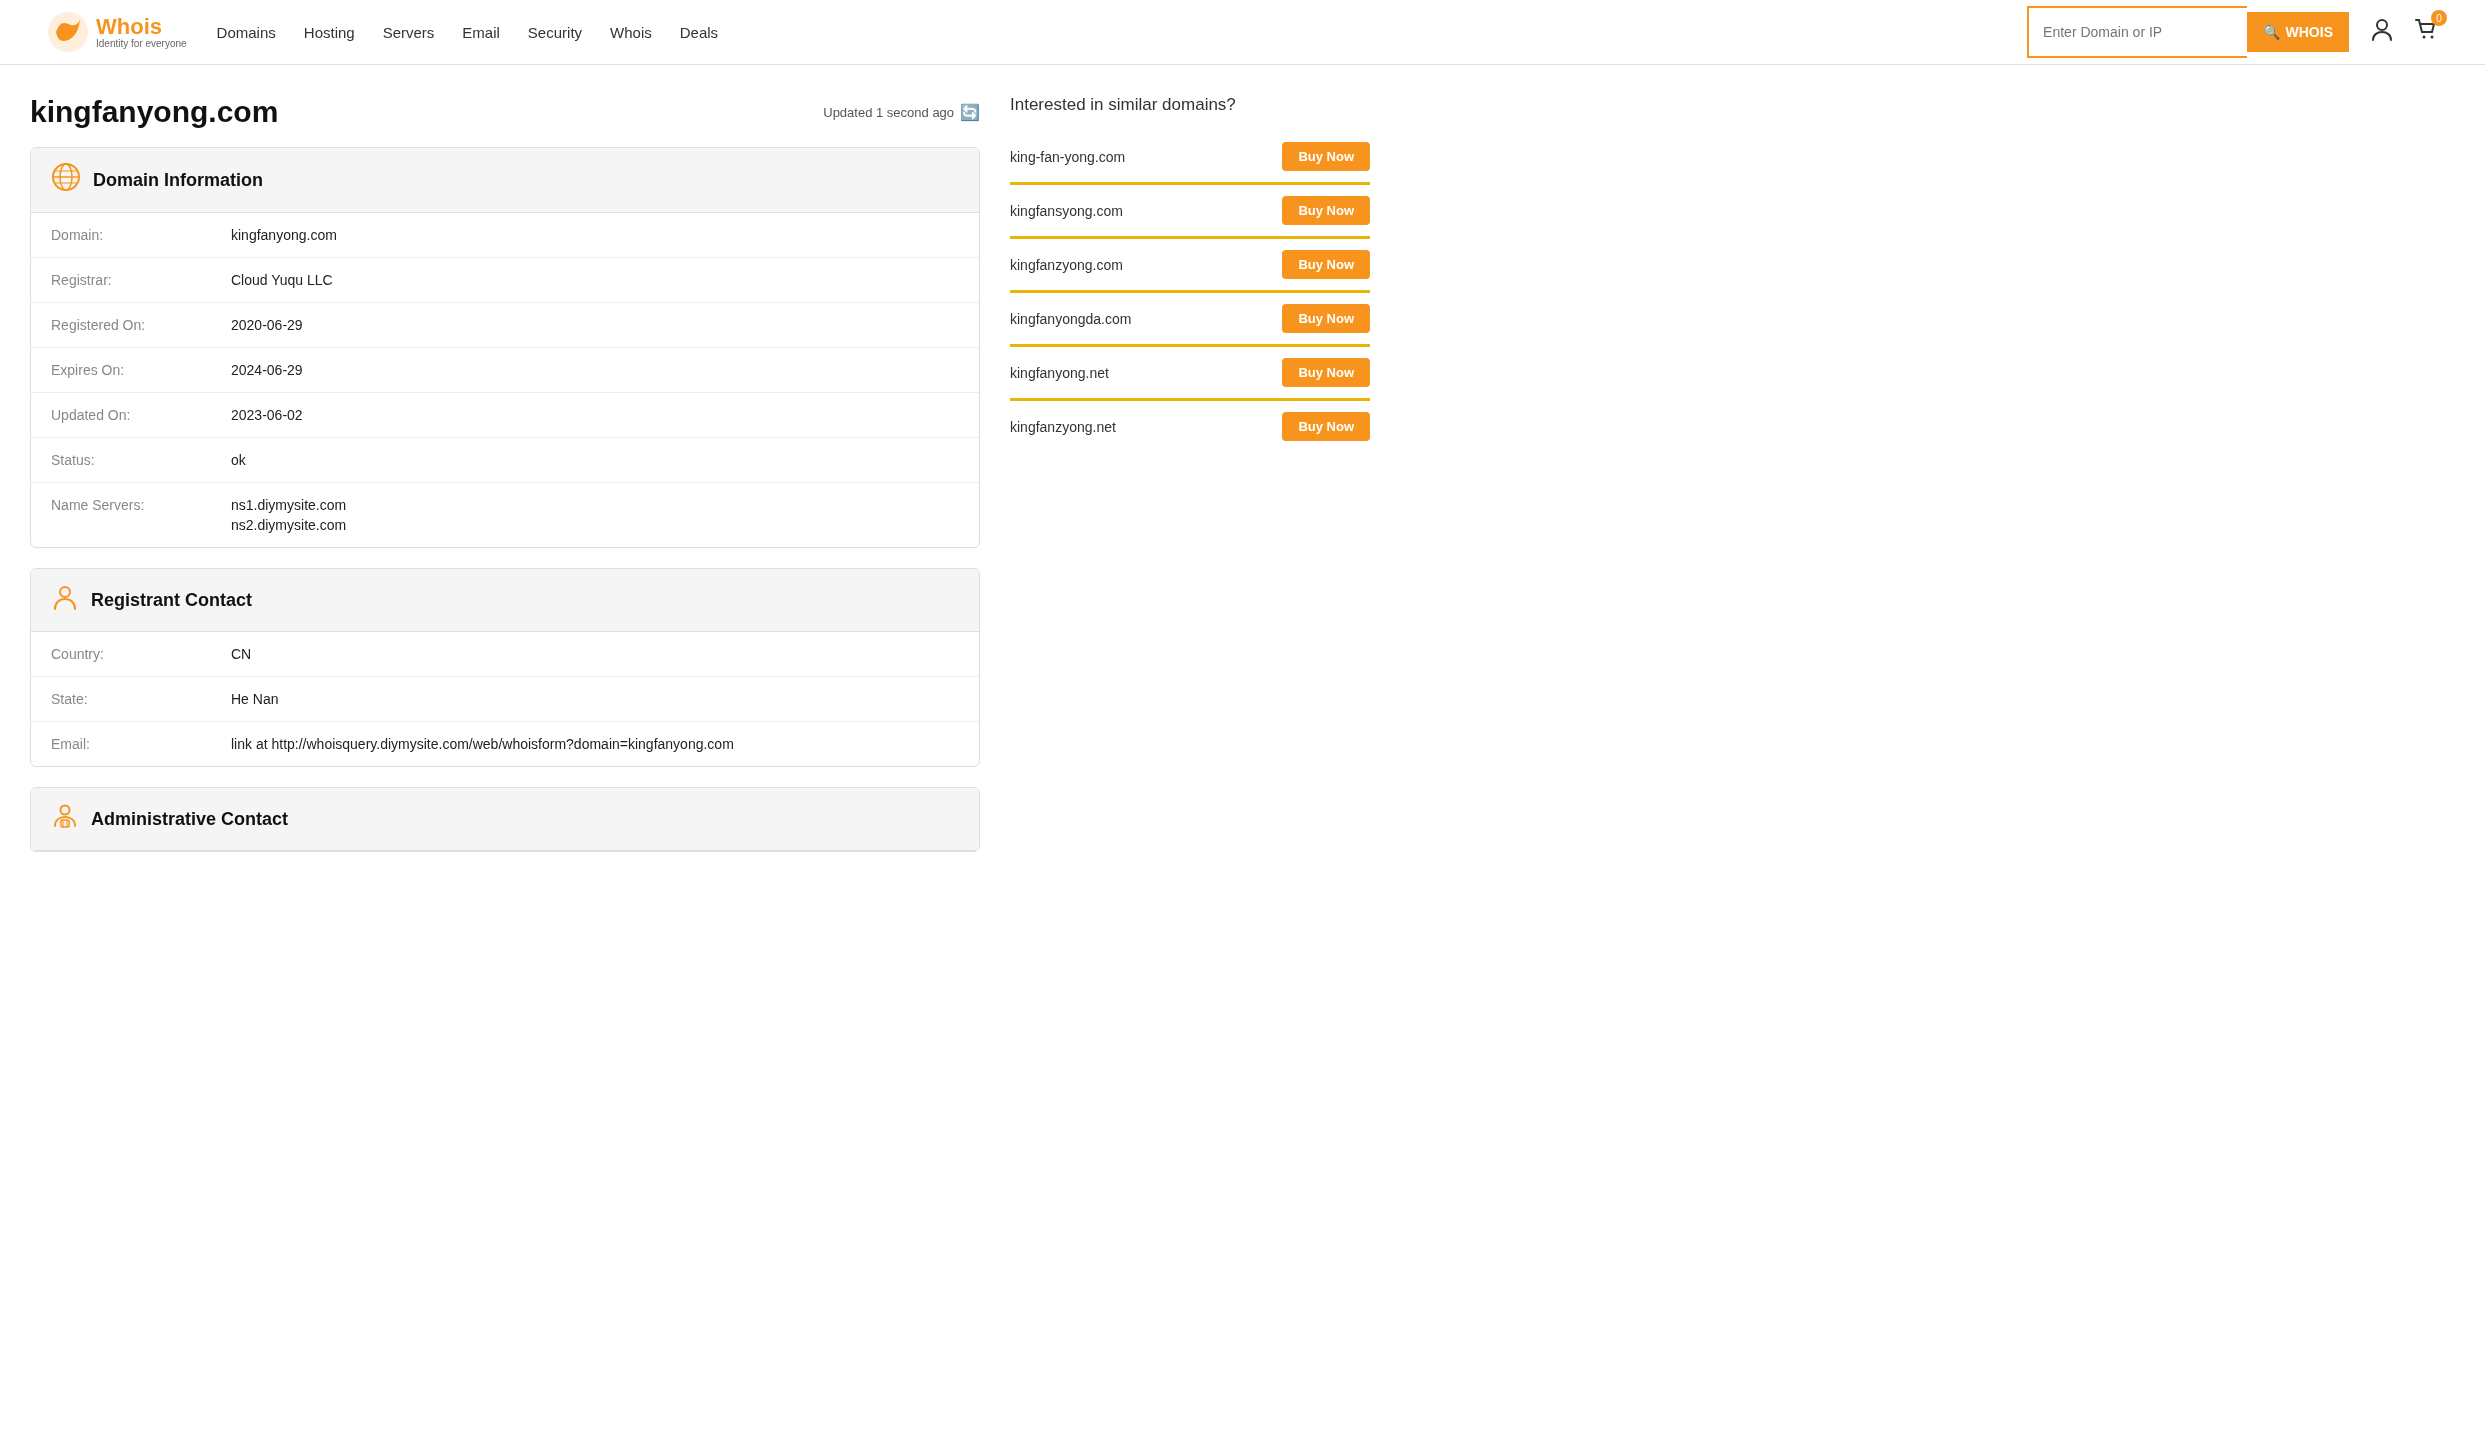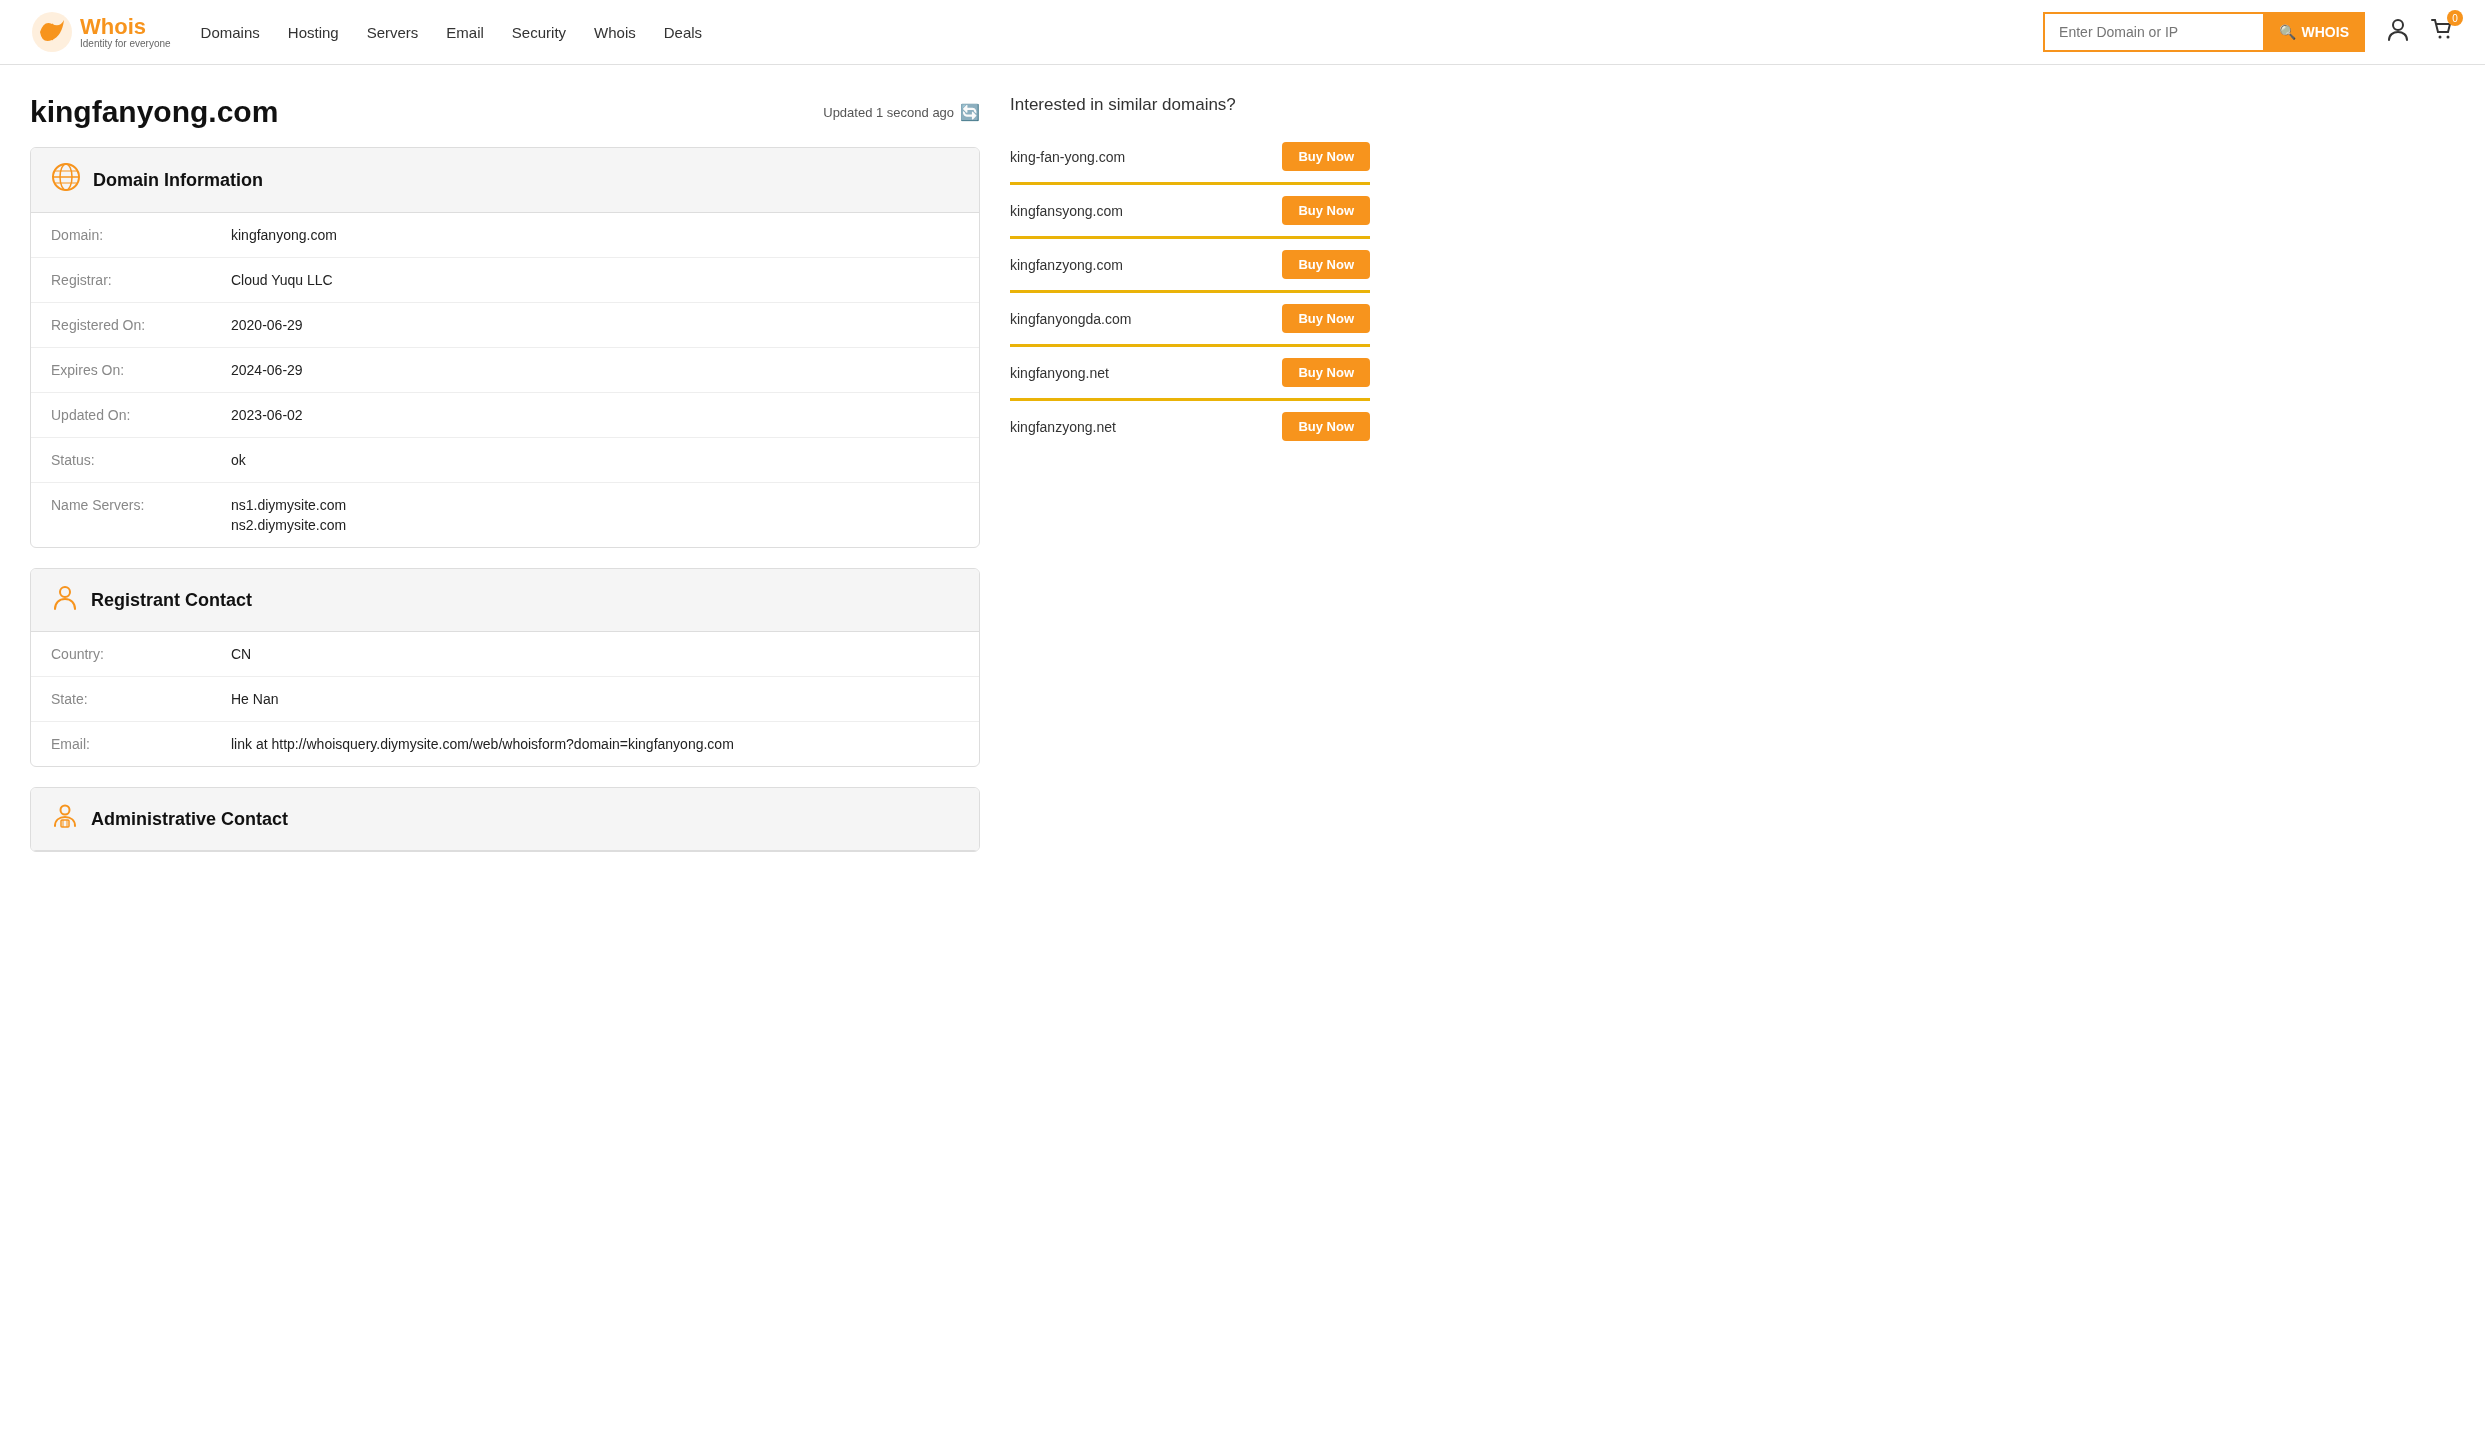--- a/index.html
+++ b/index.html
@@ -2,21 +2,21 @@
 <html><head>
   <meta charset="utf-8">
   <style>
     * { box-sizing: border-box; margin: 0; padding: 0; }
     body { font-family: Arial, sans-serif; font-size: 15px; color: #333; background: #fff; }
 
     
     header {
       display: flex;
       align-items: center;
-      padding: 0 30px;
+      padding: 0 46px;
       height: 65px;
       border-bottom: 1px solid #e0e0e0;
       background: #fff;
     }
     .logo {
       display: flex;
       align-items: center;
       margin-right: 30px;
       text-decoration: none;
     }
@@ -57,21 +57,21 @@
       margin-left: auto;
       margin-right: 20px;
     }
     .search-bar input {
       border: 2px solid #f7941d;
       border-right: none;
       padding: 8px 14px;
       font-size: 14px;
       outline: none;
       width: 220px;
-      height: 40px;
+      height: 52px;
     }
     .search-bar button {
       background: #f7941d;
       border: 2px solid #f7941d;
       color: #fff;
       padding: 8px 14px;
       cursor: pointer;
       font-size: 14px;
       font-weight: bold;
       height: 40px;

